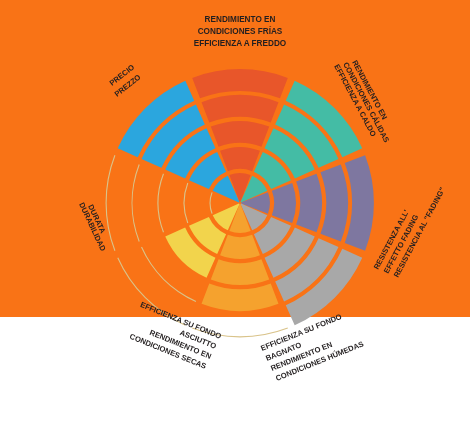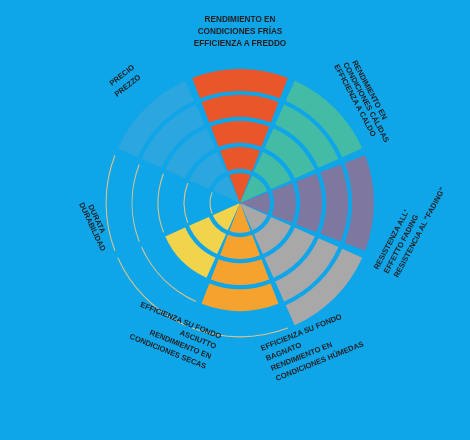--- a/index.html
+++ b/index.html
@@ -9,22 +9,22 @@
   }
   body {
     width: 470px;
     height: 440px;
     overflow: hidden;
     font-family: "Liberation Sans", sans-serif;
   }
   #wheel-figure {
     position: relative;
     width: 470px;
-    height: 440px;
-    background: #0ea5e9;
+    height: 317px;
+    background: #f97316;
   }
   #wheel-svg {
     position: absolute;
     left: 0;
     top: 0;
     width: 470px;
     height: 440px;
     display: block;
   }
   .seg-label {

